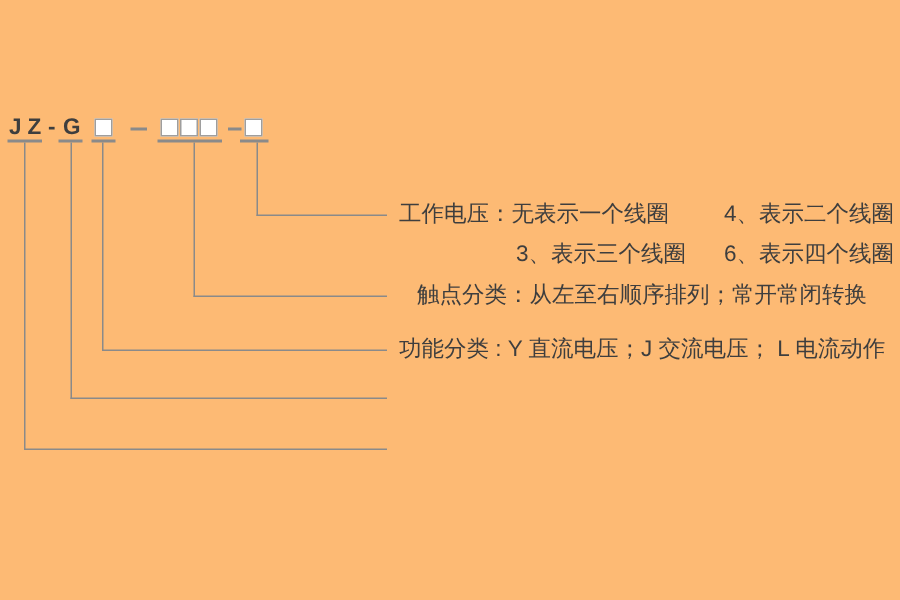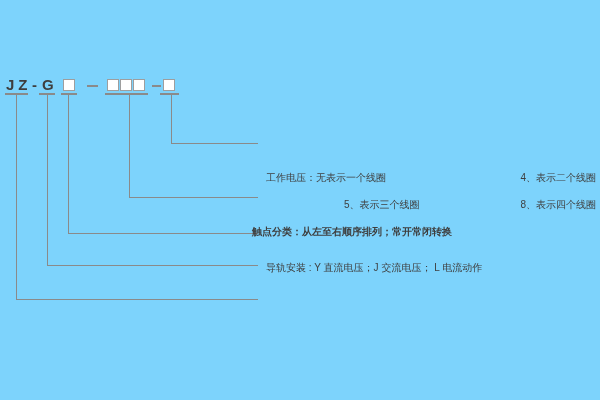--- a/index.html
+++ b/index.html
@@ -1,18 +1,18 @@
 <!DOCTYPE html>
 <html><head>
 <meta charset="utf-8">
 <style>
   * { margin:0; padding:0; box-sizing:border-box; }
   html,body { background:#ffffff; }
   body { font-family:"Liberation Sans", sans-serif; }
-  .canvas { position:relative; width:600px; height:400px; background:#7dd3fc; overflow:hidden; }
+  .canvas { position:relative; width:600px; height:400px; background:#fdba74; overflow:hidden; }
 
   
   .code { position:absolute; top:76px; height:17px; line-height:17px;
           font-size:15px; font-weight:600; color:#3e3e3e; }
   .series { left:6px; letter-spacing:4px; }
   .hyphen { left:32px; }
   .letter { left:42px; }
 
   
   .pbox { position:absolute; top:79px; width:12px; height:12px;
@@ -41,26 +41,26 @@
   .v4 { left:129px; height:103px; }
   .v5 { left:171px; height:49px; }
   .hl { position:absolute; height:1px; background:#8a8a8a; }
   .h1 { left:16px;  top:299px; width:242px; }
   .h2 { left:47px;  top:265px; width:211px; }
   .h3 { left:68px;  top:233px; width:190px; }
   .h4 { left:129px; top:197px; width:129px; }
   .h5 { left:171px; top:143px; width:87px;  }
 
   
-  .lbl { position:absolute; font-size:10px; line-height:18px; color:#3e3e3e; white-space:nowrap;margin-top:35px; }
+  .lbl { position:absolute; font-size:15px; line-height:18px; color:#3e3e3e; white-space:nowrap; }
   .t1a { left:266px; top:134px; }
   .t1b { right:4px;  top:134px; }
   .t2a { left:344px; top:161px; }
   .t2b { right:4px;  top:161px; }
-  .t3  { left:252px; top:188px;font-weight:bold; }
+  .t3  { left:278px; top:188px; }
   .t4  { left:266px; top:224px; }
   .t5  { left:266px; top:256px; }
   .t6  { left:266px; top:290px; }
 </style>
 </head>
 <body>
 
 <div class="canvas">
 
   <span class="code series">JZ</span>
@@ -88,18 +88,18 @@
   <span class="vl v5"></span>
 
   <span class="hl h1"></span>
   <span class="hl h2"></span>
   <span class="hl h3"></span>
   <span class="hl h4"></span>
   <span class="hl h5"></span>
 
   <div class="lbl t1a">工作电压：无表示一个线圈</div>
   <div class="lbl t1b">4、表示二个线圈</div>
-  <div class="lbl t2a">5、表示三个线圈</div>
-  <div class="lbl t2b">8、表示四个线圈</div>
+  <div class="lbl t2a">3、表示三个线圈</div>
+  <div class="lbl t2b">6、表示四个线圈</div>
   <div class="lbl t3">触点分类：从左至右顺序排列；常开常闭转换</div>
-  <div class="lbl t4">导轨安装 : Y 直流电压；J 交流电压； L 电流动作</div>
+  <div class="lbl t4">功能分类 : Y 直流电压；J 交流电压； L 电流动作</div>
 
 </div>
 
 </body></html>

